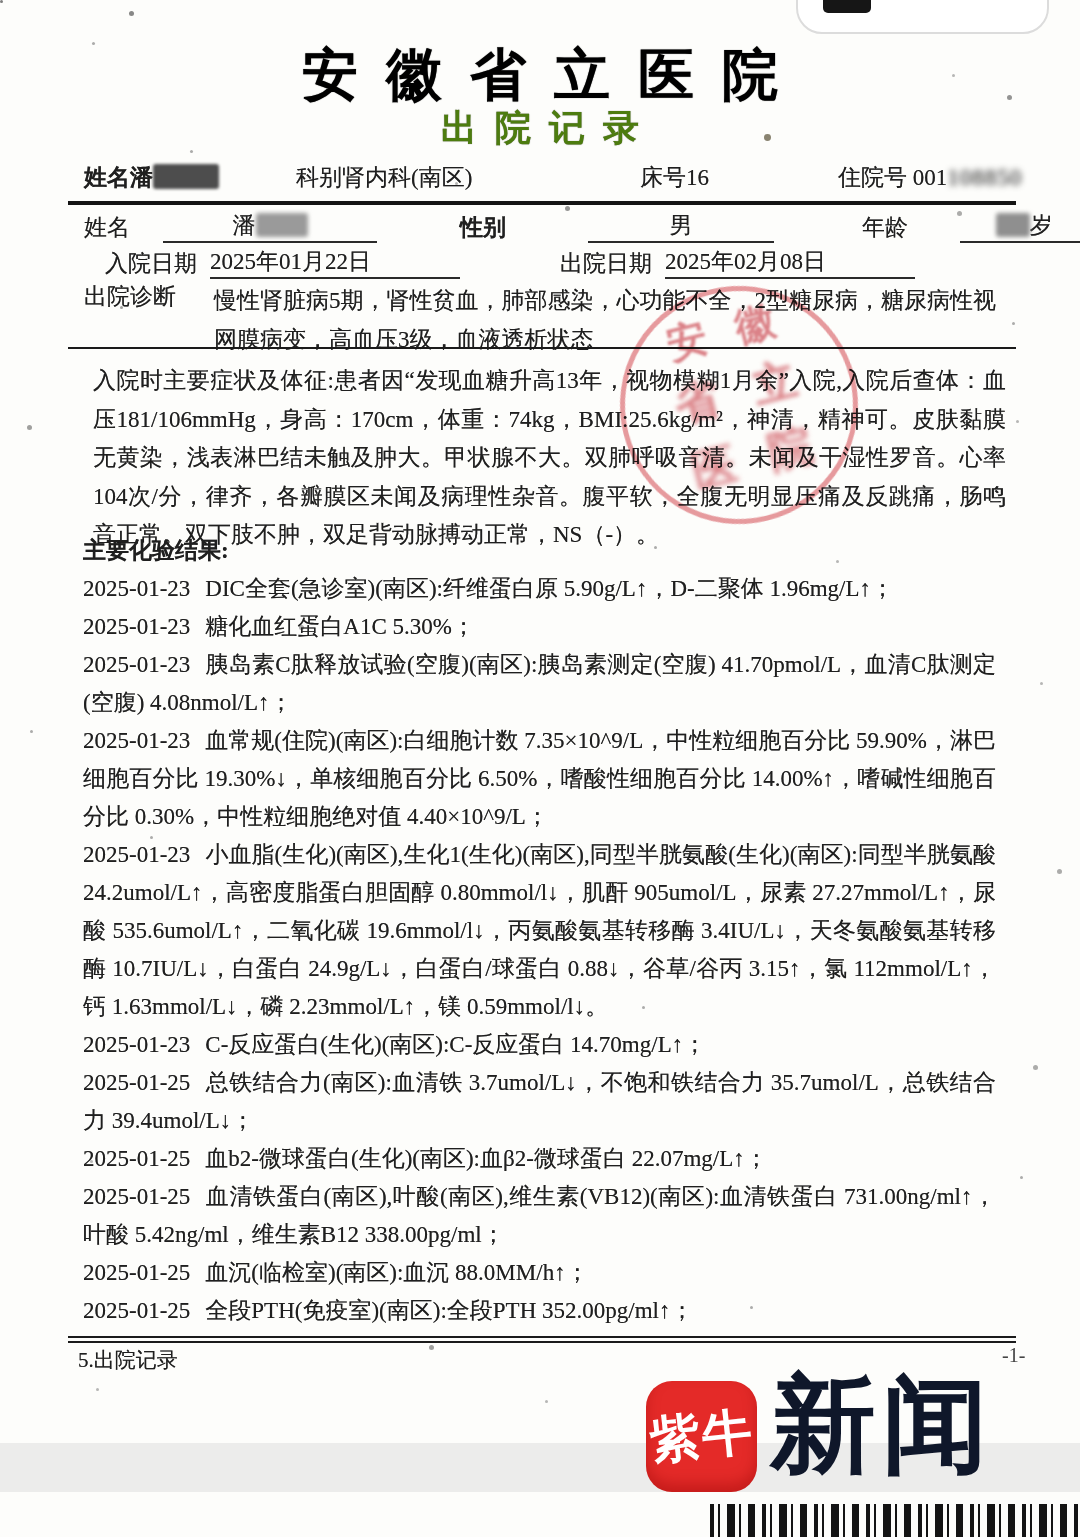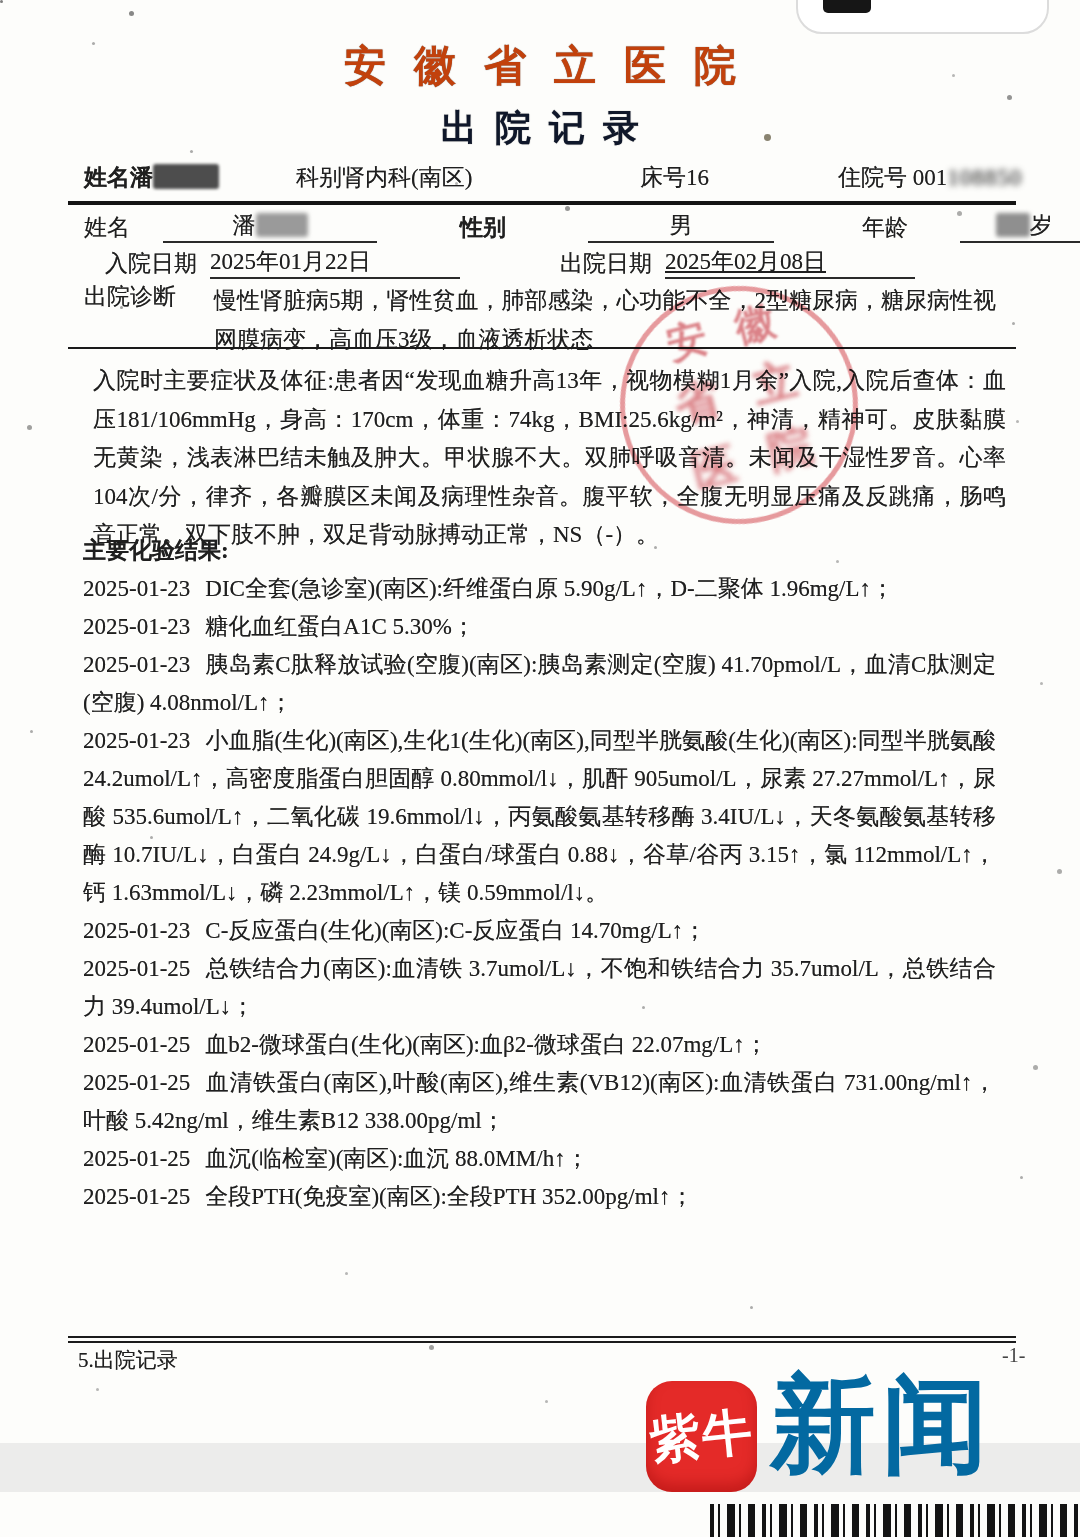--- a/index.html
+++ b/index.html
@@ -29,24 +29,24 @@
       1020px 1176px 0 0 rgba(20,20,20,.35), 345px 1272px 0 0 rgba(20,20,20,.3),
       750px 1306px 0 0 rgba(20,20,20,.35), 430px 1346px 0 1px rgba(20,20,20,.4),
       545px 1400px 0 0 rgba(20,20,20,.3), 96px 1388px 0 0 rgba(20,20,20,.3);
   }
   
   .cut-card{position:absolute;top:-36px;left:796px;width:249px;height:66px;
     border:2px solid #dcdcdc;border-radius:26px;background:#fff;}
   .cut-bar{position:absolute;top:0;left:823px;width:48px;height:13px;background:#161616;border-radius:0 0 5px 5px;}
 
   .title{position:absolute;top:38px;left:0;width:100%;text-align:center;
-    font-size:42px;font-weight:bold;letter-spacing:28px;text-indent:28px;color:#c2410c;
+    font-size:56px;font-weight:bold;letter-spacing:28px;text-indent:28px;color:#000000;
     text-shadow:0 0 1px rgba(0,0,0,.6);}
   .subtitle{position:absolute;top:104px;left:0;width:100%;text-align:center;
-    font-size:36px;font-weight:bold;letter-spacing:18px;text-indent:18px;color:#0f172a;
+    font-size:36px;font-weight:bold;letter-spacing:18px;text-indent:18px;color:#4d7c0f;
     text-shadow:0 0 1px rgba(0,0,0,.55);}
 
   .bodytext{font-size:23px;text-shadow:0 0 .6px rgba(0,0,0,.55);}
 
   .info-bar{position:absolute;top:162px;left:0;width:1080px;height:38px;}
   .info-bar .grp{position:absolute;white-space:nowrap;}
   .g-name{left:84px;font-weight:bold;}
   .g-dept{left:296px;}
   .g-bed{left:640px;}
   .g-hosp{left:838px;}
@@ -90,21 +90,21 @@
   .stamp-mid{top:72px;left:0;width:100%;text-align:center;font-size:44px;letter-spacing:36px;text-indent:36px;filter:blur(2.2px);}
   .stamp-bot{top:140px;left:0;width:100%;text-align:center;font-size:44px;letter-spacing:34px;text-indent:34px;filter:blur(2.4px);}
 
   
   .gray-band{position:absolute;top:1443px;left:0;width:1080px;height:49px;background:#ececeb;}
   .logo-square{position:absolute;top:1381px;left:646px;width:111px;height:111px;border-radius:26px;
     background:#e42a28;display:flex;align-items:center;justify-content:center;
     box-shadow:inset 0 -8px 14px rgba(140,0,0,.35);}
   .logo-square span{color:#fff;font-size:50px;font-weight:bold;transform:rotate(-6deg);
     font-family:"DejaVu Sans","Liberation Sans",sans-serif;letter-spacing:2px;}
-  .logo-text{position:absolute;top:1372px;left:770px;font-size:106px;font-weight:bold;color:#0369a1;
+  .logo-text{position:absolute;top:1372px;left:770px;font-size:106px;font-weight:bold;color:#0f172a;
     font-family:"DejaVu Sans","Liberation Sans",sans-serif;letter-spacing:6px;line-height:1;}
   .barcode{position:absolute;top:1504px;left:710px;width:368px;height:40px;
     background:repeating-linear-gradient(90deg,
       #141414 0 4px,transparent 4px 8px,
       #141414 8px 10px,transparent 10px 17px,
       #141414 17px 25px,transparent 25px 29px,
       #141414 29px 31px,transparent 31px 38px,
       #141414 38px 45px,transparent 45px 52px);}
 </style>
 </head>
@@ -135,37 +135,38 @@
     <span class="field-label" style="top:212px;left:460px;font-weight:bold;">性别</span>
     <span class="field-value" style="top:210px;left:588px;width:186px;">男</span>
     <span class="field-label" style="top:212px;left:862px;">年龄</span>
     <span class="field-value" style="top:210px;left:960px;width:128px;"><span class="redact-age"></span><span>岁</span></span>
   </div>
 
   <div class="bodytext">
     <span class="field-label" style="top:248px;left:84px;margin-left:21px;">入院日期</span>
     <span class="field-value" style="top:246px;left:210px;width:250px;text-align:left;">2025年01月22日</span>
     <span class="field-label" style="top:248px;left:560px;">出院日期</span>
-    <span class="field-value" style="top:246px;left:665px;width:250px;text-align:left;text-decoration:underline;">2025年02月08日</span>
+    <span class="field-value" style="top:246px;left:665px;width:250px;text-align:left;">2025年02月08日</span>
   </div>
 
   <div class="diag-row bodytext">
     <span class="diag-label">出院诊断</span>
     <span class="diag-text">慢性肾脏病5期，肾性贫血，肺部感染，心功能不全，2型糖尿病，糖尿病性视网膜病变，高血压3级，血液透析状态</span>
   </div>
 
   <div class="thin-line"></div>
 
   <p class="symptoms bodytext">入院时主要症状及体征:患者因“发现血糖升高13年，视物模糊1月余”入院,入院后查体：血压181/106mmHg，身高：170cm，体重：74kg，BMI:25.6kg/m²，神清，精神可。皮肤黏膜无黄染，浅表淋巴结未触及肿大。甲状腺不大。双肺呼吸音清。未闻及干湿性罗音。心率104次/分，律齐，各瓣膜区未闻及病理性杂音。腹平软，全腹无明显压痛及反跳痛，肠鸣音正常。双下肢不肿，双足背动脉搏动正常，NS（-）。</p>
 
   <div class="labs bodytext">
     <p class="labs-heading">主要化验结果:</p>
     <p class="lab"><span class="lab-date">2025-01-23</span><span>DIC全套(急诊室)(南区):纤维蛋白原 5.90g/L↑，D-二聚体 1.96mg/L↑；</span></p>
     <p class="lab"><span class="lab-date">2025-01-23</span><span>糖化血红蛋白A1C 5.30%；</span></p>
     <p class="lab"><span class="lab-date">2025-01-23</span><span>胰岛素C肽释放试验(空腹)(南区):胰岛素测定(空腹) 41.70pmol/L，血清C肽测定(空腹) 4.08nmol/L↑；</span></p>
+    <p class="lab"><span class="lab-date">2025-01-23</span><span>血常规(住院)(南区):白细胞计数 7.35×10^9/L，中性粒细胞百分比 59.90%，淋巴细胞百分比 19.30%↓，单核细胞百分比 6.50%，嗜酸性细胞百分比 14.00%↑，嗜碱性细胞百分比 0.30%，中性粒细胞绝对值 4.40×10^9/L；</span></p>
     <p class="lab"><span class="lab-date">2025-01-23</span><span>小血脂(生化)(南区),生化1(生化)(南区),同型半胱氨酸(生化)(南区):同型半胱氨酸 24.2umol/L↑，高密度脂蛋白胆固醇 0.80mmol/l↓，肌酐 905umol/L，尿素 27.27mmol/L↑，尿酸 535.6umol/L↑，二氧化碳 19.6mmol/l↓，丙氨酸氨基转移酶 3.4IU/L↓，天冬氨酸氨基转移酶 10.7IU/L↓，白蛋白 24.9g/L↓，白蛋白/球蛋白 0.88↓，谷草/谷丙 3.15↑，氯 112mmol/L↑，钙 1.63mmol/L↓，磷 2.23mmol/L↑，镁 0.59mmol/l↓。</span></p>
     <p class="lab"><span class="lab-date">2025-01-23</span><span>C-反应蛋白(生化)(南区):C-反应蛋白 14.70mg/L↑；</span></p>
     <p class="lab"><span class="lab-date">2025-01-25</span><span>总铁结合力(南区):血清铁 3.7umol/L↓，不饱和铁结合力 35.7umol/L，总铁结合力 39.4umol/L↓；</span></p>
     <p class="lab"><span class="lab-date">2025-01-25</span><span>血b2-微球蛋白(生化)(南区):血β2-微球蛋白 22.07mg/L↑；</span></p>
     <p class="lab"><span class="lab-date">2025-01-25</span><span>血清铁蛋白(南区),叶酸(南区),维生素(VB12)(南区):血清铁蛋白 731.00ng/ml↑，叶酸 5.42ng/ml，维生素B12 338.00pg/ml；</span></p>
     <p class="lab"><span class="lab-date">2025-01-25</span><span>血沉(临检室)(南区):血沉 88.0MM/h↑；</span></p>
     <p class="lab"><span class="lab-date">2025-01-25</span><span>全段PTH(免疫室)(南区):全段PTH 352.00pg/ml↑；</span></p>
   </div>
 
   <div class="dbl-line"></div>

